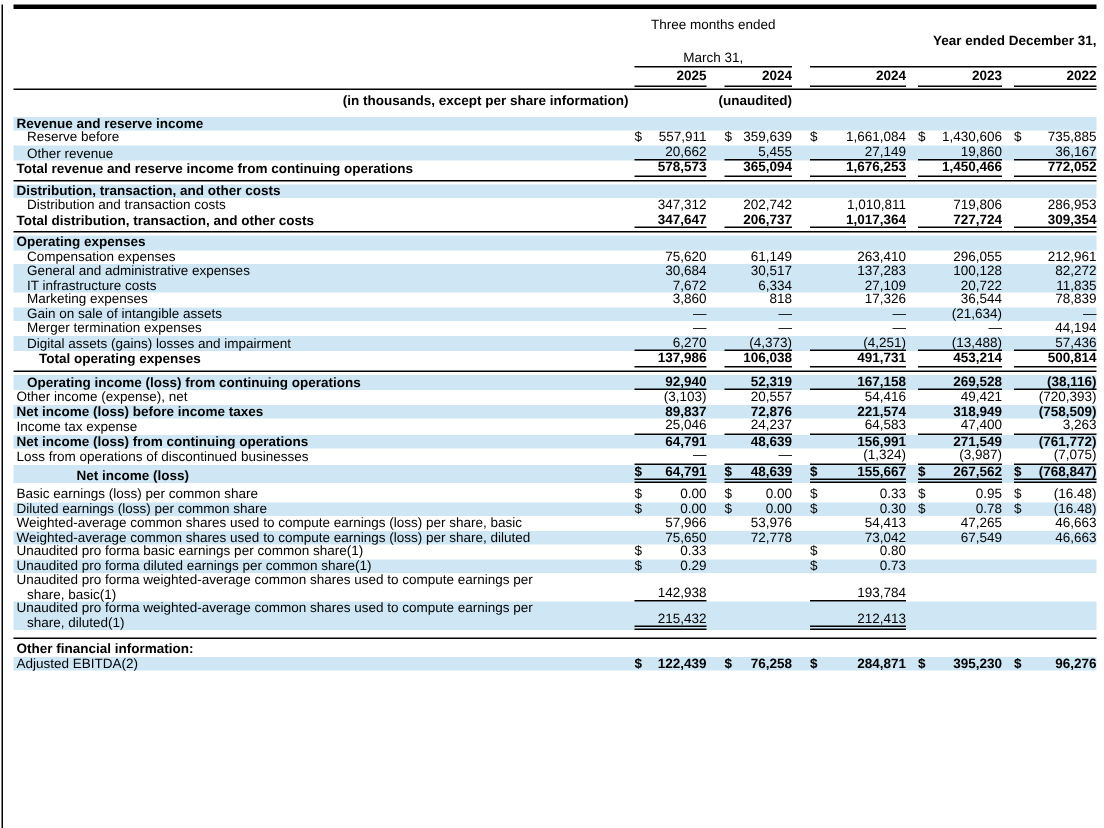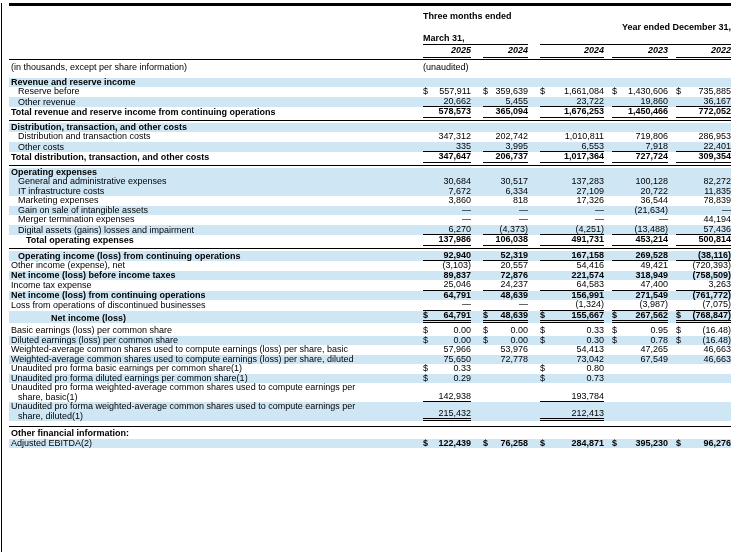--- a/index.html
+++ b/index.html
@@ -10,28 +10,28 @@
     color: #000;
     width: 736px;
     height: 552px;
     overflow: hidden;
   }
   .wrap { margin-left: 1px; border-left: 1px solid #000; padding: 0 5px 0 7px; height: 552px; }
   .topbar { border-top: 3px solid #000; margin: 3px 0 4px 0; }
 
   .hd { display: flex; align-items: flex-end; }
   .hd .sp { flex: 1; }
-  .g1 { width: 105px; margin-left: 4px; text-align: left; font-weight: 700; padding-bottom: 1px; }
+  .g1 { width: 105px; margin-left: 4px; text-align: center; font-weight: 400; padding-bottom: 1px; }
   .g2 { width: 191px; margin-left: 12px; text-align: right; font-weight: 700; padding-bottom: 12px; }
   .ub { border-bottom: 1px solid #000; }
   .yrow { margin-top: 1px; }
-  .yrow .c { border-bottom: 1px solid #000; font-weight: 700; padding-bottom: 1px; font-style: italic; }
+  .yrow .c { border-bottom: 1px solid #000; font-weight: 700; padding-bottom: 1px; }
   .meta { border-top: 1px solid #000; display: flex; margin-top: 1px; padding: 2.5px 0 1.5px 0; }
-  .meta .mlbl { flex: 1; font-weight: 400; padding-left: 2px; }
-  .meta .un { width: 105px; margin-left: 4px; text-align: left; }
+  .meta .mlbl { flex: 1; font-weight: 700; padding-left: 2px; text-align: right; }
+  .meta .un { width: 105px; margin-left: 4px; text-align: right; font-weight: bold; }
   .meta .g2sp { width: 191px; margin-left: 12px; }
 
   .tbody { margin-top: 4px; }
   .row { display: flex; align-items: flex-end; padding: 0 0; }
   .stripe { background: var(--stripe, #cfe7f5); }
   .lbl { flex: 1; white-space: pre-line; line-height: 9.5px; padding-right: 4px; }
   .ind0 { padding-left: 2px; }
   .ind1 { padding-left: 9px; }
   .ind2 { padding-left: 17px; }
   .ind3 { padding-left: 30px; margin-left: 12px; }
@@ -114,21 +114,21 @@
       </div>
       <div class="row stripe">
         <div class="lbl ind1">Other revenue</div>
         <div class="c c1 u1">
           <span class="v">20,662</span>
         </div>
         <div class="c c2 u1">
           <span class="v">5,455</span>
         </div>
         <div class="c c3 u1">
-          <span class="v">23,722</span>
+          <span class="v">27,149</span>
         </div>
         <div class="c c4 u1">
           <span class="v">19,860</span>
         </div>
         <div class="c c5 u1">
           <span class="v">36,167</span>
         </div>
       </div>
       <div class="row">
         <div class="lbl ind0 b">Total revenue and reserve income from continuing operations</div>
@@ -168,38 +168,20 @@
         <div class="c c3">
           <span class="v">1,010,811</span>
         </div>
         <div class="c c4">
           <span class="v">719,806</span>
         </div>
         <div class="c c5">
           <span class="v">286,953</span>
         </div>
       </div>
-      <div class="row stripe">
-        <div class="lbl ind1">Other costs</div>
-        <div class="c c1 u1">
-          <span class="v">335</span>
-        </div>
-        <div class="c c2 u1">
-          <span class="v">3,995</span>
-        </div>
-        <div class="c c3 u1">
-          <span class="v">6,553</span>
-        </div>
-        <div class="c c4 u1">
-          <span class="v">7,918</span>
-        </div>
-        <div class="c c5 u1">
-          <span class="v">22,401</span>
-        </div>
-      </div>
       <div class="row">
         <div class="lbl ind0 b">Total distribution, transaction, and other costs</div>
         <div class="c c1 b u1">
           <span class="v">347,647</span>
         </div>
         <div class="c c2 b u1">
           <span class="v">206,737</span>
         </div>
         <div class="c c3 b u1">
           <span class="v">1,017,364</span>
@@ -212,20 +194,38 @@
         </div>
       </div>
       <div class="hr"></div>
       <div class="row stripe">
         <div class="lbl ind0 b">Operating expenses</div>
         <div class="c c1"></div>
         <div class="c c2"></div>
         <div class="c c3"></div>
         <div class="c c4"></div>
         <div class="c c5"></div>
+      </div>
+      <div class="row">
+        <div class="lbl ind1">Compensation expenses</div>
+        <div class="c c1">
+          <span class="v">75,620</span>
+        </div>
+        <div class="c c2">
+          <span class="v">61,149</span>
+        </div>
+        <div class="c c3">
+          <span class="v">263,410</span>
+        </div>
+        <div class="c c4">
+          <span class="v">296,055</span>
+        </div>
+        <div class="c c5">
+          <span class="v">212,961</span>
+        </div>
       </div>
       <div class="row stripe">
         <div class="lbl ind1">General and administrative expenses</div>
         <div class="c c1">
           <span class="v">30,684</span>
         </div>
         <div class="c c2">
           <span class="v">30,517</span>
         </div>
         <div class="c c3">

